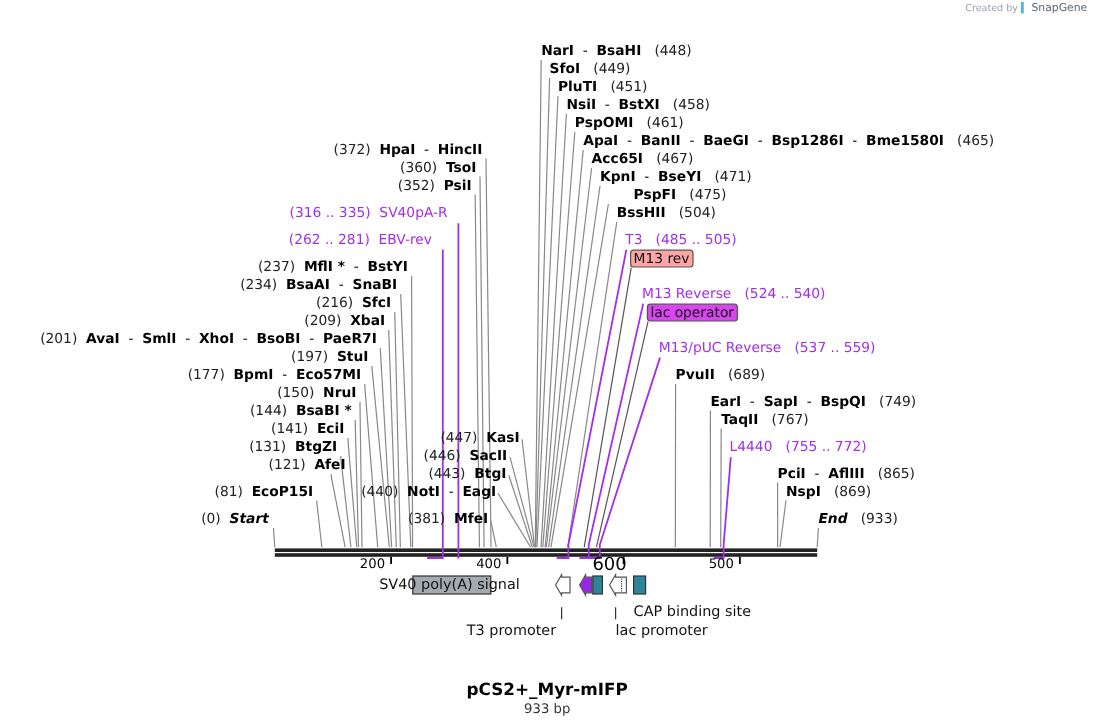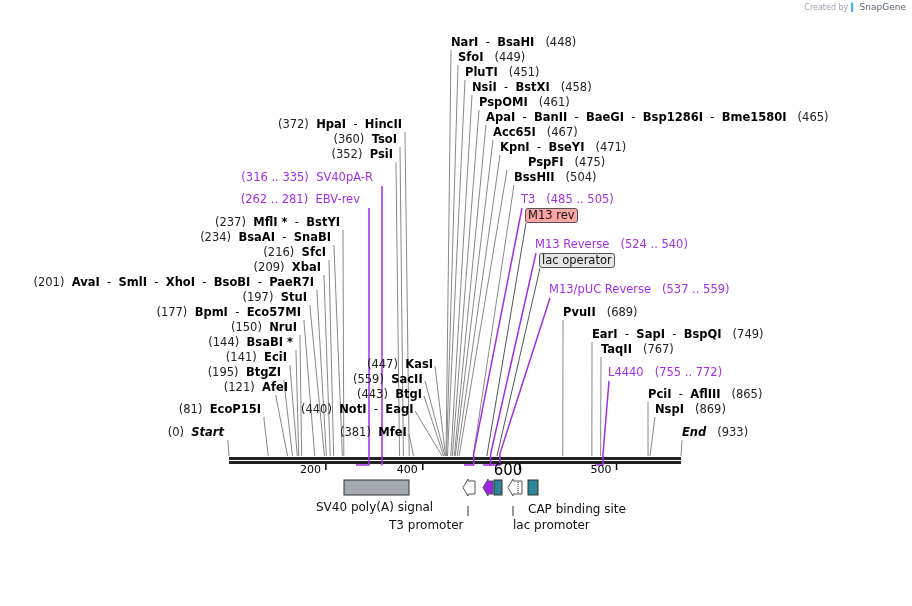--- a/index.html
+++ b/index.html
@@ -95,26 +95,26 @@
       <div class="lbl" style="right: 572px; top: 215px;"><span class="num">(237)</span>&nbsp;&nbsp;<span><b>MflI *</b><span style="white-space: pre;">  -  </span><b>BstYI</b></span></div>
       <div class="lbl" style="right: 581px; top: 230px;"><span class="num">(234)</span>&nbsp;&nbsp;<span><b>BsaAI</b><span style="white-space: pre;">  -  </span><b>SnaBI</b></span></div>
       <div class="lbl" style="right: 586px; top: 245px;"><span class="num">(216)</span>&nbsp;&nbsp;<span><b>SfcI</b></span></div>
       <div class="lbl" style="right: 591px; top: 260px;"><span class="num">(209)</span>&nbsp;&nbsp;<span><b>XbaI</b></span></div>
       <div class="lbl" style="right: 598px; top: 275px;"><span class="num">(201)</span>&nbsp;&nbsp;<span><b>AvaI</b><span style="white-space: pre;">  -  </span><b>SmlI</b><span style="white-space: pre;">  -  </span><b>XhoI</b><span style="white-space: pre;">  -  </span><b>BsoBI</b><span style="white-space: pre;">  -  </span><b>PaeR7I</b></span></div>
       <div class="lbl" style="right: 605px; top: 290px;"><span class="num">(197)</span>&nbsp;&nbsp;<span><b>StuI</b></span></div>
       <div class="lbl" style="right: 611px; top: 305px;"><span class="num">(177)</span>&nbsp;&nbsp;<span><b>BpmI</b><span style="white-space: pre;">  -  </span><b>Eco57MI</b></span></div>
       <div class="lbl" style="right: 615px; top: 320px;"><span class="num">(150)</span>&nbsp;&nbsp;<span><b>NruI</b></span></div>
       <div class="lbl" style="right: 619px; top: 335px;"><span class="num">(144)</span>&nbsp;&nbsp;<span><b>BsaBI *</b></span></div>
       <div class="lbl" style="right: 625px; top: 350px;"><span class="num">(141)</span>&nbsp;&nbsp;<span><b>EciI</b></span></div>
-      <div class="lbl" style="right: 631px; top: 365px;"><span class="num">(195)</span>&nbsp;&nbsp;<span><b>BtgZI</b></span></div>
+      <div class="lbl" style="right: 631px; top: 365px;"><span class="num">(131)</span>&nbsp;&nbsp;<span><b>BtgZI</b></span></div>
       <div class="lbl" style="right: 624px; top: 380px;"><span class="num">(121)</span>&nbsp;&nbsp;<span><b>AfeI</b></span></div>
       <div class="lbl" style="right: 651px; top: 402px;"><span class="num">(81)</span>&nbsp;&nbsp;<span><b>EcoP15I</b></span></div>
       <div class="lbl" style="right: 688px; top: 425px;"><span class="num">(0)</span>&nbsp;&nbsp;<span><b style="font-style: italic;">Start</b></span></div>
       <div class="lbl" style="left: 367px; top: 357px;"><span class="num">(447)</span>&nbsp;&nbsp;<span><b>KasI</b></span></div>
-      <div class="lbl" style="left: 353px; top: 372px;"><span class="num">(559)</span>&nbsp;&nbsp;<span><b>SacII</b></span></div>
+      <div class="lbl" style="left: 353px; top: 372px;"><span class="num">(446)</span>&nbsp;&nbsp;<span><b>SacII</b></span></div>
       <div class="lbl" style="left: 357px; top: 387px;"><span class="num">(443)</span>&nbsp;&nbsp;<span><b>BtgI</b></span></div>
       <div class="lbl" style="left: 301px; top: 402px;"><span class="num">(440)</span>&nbsp;&nbsp;<span><b>NotI</b><span style="white-space: pre;">  -  </span><b>EagI</b></span></div>
       <div class="lbl" style="left: 340px; top: 425px; text-align: center;"><span class="num">(381)</span>&nbsp;&nbsp;<span><b>MfeI</b></span></div>
       <div class="lbl" style="left: 451px; top: 35px;"><span><b>NarI</b><span style="white-space: pre;">  -  </span><b>BsaHI</b></span>&nbsp;&nbsp;&nbsp;<span class="num">(448)</span></div>
       <div class="lbl" style="left: 458px; top: 50px;"><span><b>SfoI</b></span>&nbsp;&nbsp;&nbsp;<span class="num">(449)</span></div>
       <div class="lbl" style="left: 465px; top: 65px;"><span><b>PluTI</b></span>&nbsp;&nbsp;&nbsp;<span class="num">(451)</span></div>
       <div class="lbl" style="left: 472px; top: 80px;"><span><b>NsiI</b><span style="white-space: pre;">  -  </span><b>BstXI</b></span>&nbsp;&nbsp;&nbsp;<span class="num">(458)</span></div>
       <div class="lbl" style="left: 479px; top: 95px;"><span><b>PspOMI</b></span>&nbsp;&nbsp;&nbsp;<span class="num">(461)</span></div>
       <div class="lbl" style="left: 486px; top: 110px;"><span><b>ApaI</b><span style="white-space: pre;">  -  </span><b>BanII</b><span style="white-space: pre;">  -  </span><b>BaeGI</b><span style="white-space: pre;">  -  </span><b>Bsp1286I</b><span style="white-space: pre;">  -  </span><b>Bme1580I</b></span>&nbsp;&nbsp;&nbsp;<span class="num">(465)</span></div>
       <div class="lbl" style="left: 493px; top: 125px;"><span><b>Acc65I</b></span>&nbsp;&nbsp;&nbsp;<span class="num">(467)</span></div>
@@ -127,26 +127,28 @@
       <div class="lbl" style="left: 648px; top: 387px;"><span><b>PciI</b><span style="white-space: pre;">  -  </span><b>AflIII</b></span>&nbsp;&nbsp;&nbsp;<span class="num">(865)</span></div>
       <div class="lbl" style="left: 655px; top: 402px;"><span><b>NspI</b></span>&nbsp;&nbsp;&nbsp;<span class="num">(869)</span></div>
       <div class="lbl" style="left: 682px; top: 425px;"><span><b style="font-style: italic;">End</b></span>&nbsp;&nbsp;&nbsp;<span class="num">(933)</span></div>
       <div class="lbl prim" style="right: 539px; top: 170px;"><span>(316 .. 335)</span>&nbsp;&nbsp;<span>SV40pA-R</span></div>
       <div class="lbl prim" style="right: 552px; top: 192px;"><span>(262 .. 281)</span>&nbsp;&nbsp;<span>EBV-rev</span></div>
       <div class="lbl prim" style="left: 521px; top: 192px;"><span>T3</span>&nbsp;&nbsp;&nbsp;<span>(485 .. 505)</span></div>
       <div class="lbl prim" style="left: 535px; top: 237px;"><span>M13 Reverse</span>&nbsp;&nbsp;&nbsp;<span>(524 .. 540)</span></div>
       <div class="lbl prim" style="left: 549px; top: 282px;"><span>M13/pUC Reverse</span>&nbsp;&nbsp;&nbsp;<span>(537 .. 559)</span></div>
       <div class="lbl prim" style="left: 608px; top: 365px;"><span>L4440</span>&nbsp;&nbsp;&nbsp;<span>(755 .. 772)</span></div>
       <div class="lbl" style="left: 525px; top: 208px;"><span class="pill" style="background: #fca5a5;">M13 rev</span></div>
-      <div class="lbl" style="left: 539px; top: 253px;"><span class="pill" style="background: #e5e5e5;">lac operator</span></div>
-      <div class="feat-lbl" style="left: 316px; top: 500px; text-align: right;">SV40 poly(A) signal</div>
+      <div class="lbl" style="left: 539px; top: 253px;"><span class="pill" style="background: #d946ef;">lac operator</span></div>
+      <div class="feat-lbl" style="left: 316px; top: 480px; text-align: right;">SV40 poly(A) signal</div>
       <div class="feat-lbl" style="left: 389px; top: 518px;">T3 promoter</div>
       <div class="feat-lbl" style="left: 513px; top: 518px;">lac promoter</div>
       <div class="feat-lbl" style="left: 528px; top: 502px;">CAP binding site</div>
     </div>
 
   <div class="credit">
     <span>Created by</span>
     <span style="color:#4fb3e8;">▍</span>
     <span class="brand">SnapGene</span>
   </div>
 
+  <div class="title">pCS2+_Myr-mIFP</div>
+  <div class="subtitle">933 bp</div>
 </div>
 
 </body></html>

